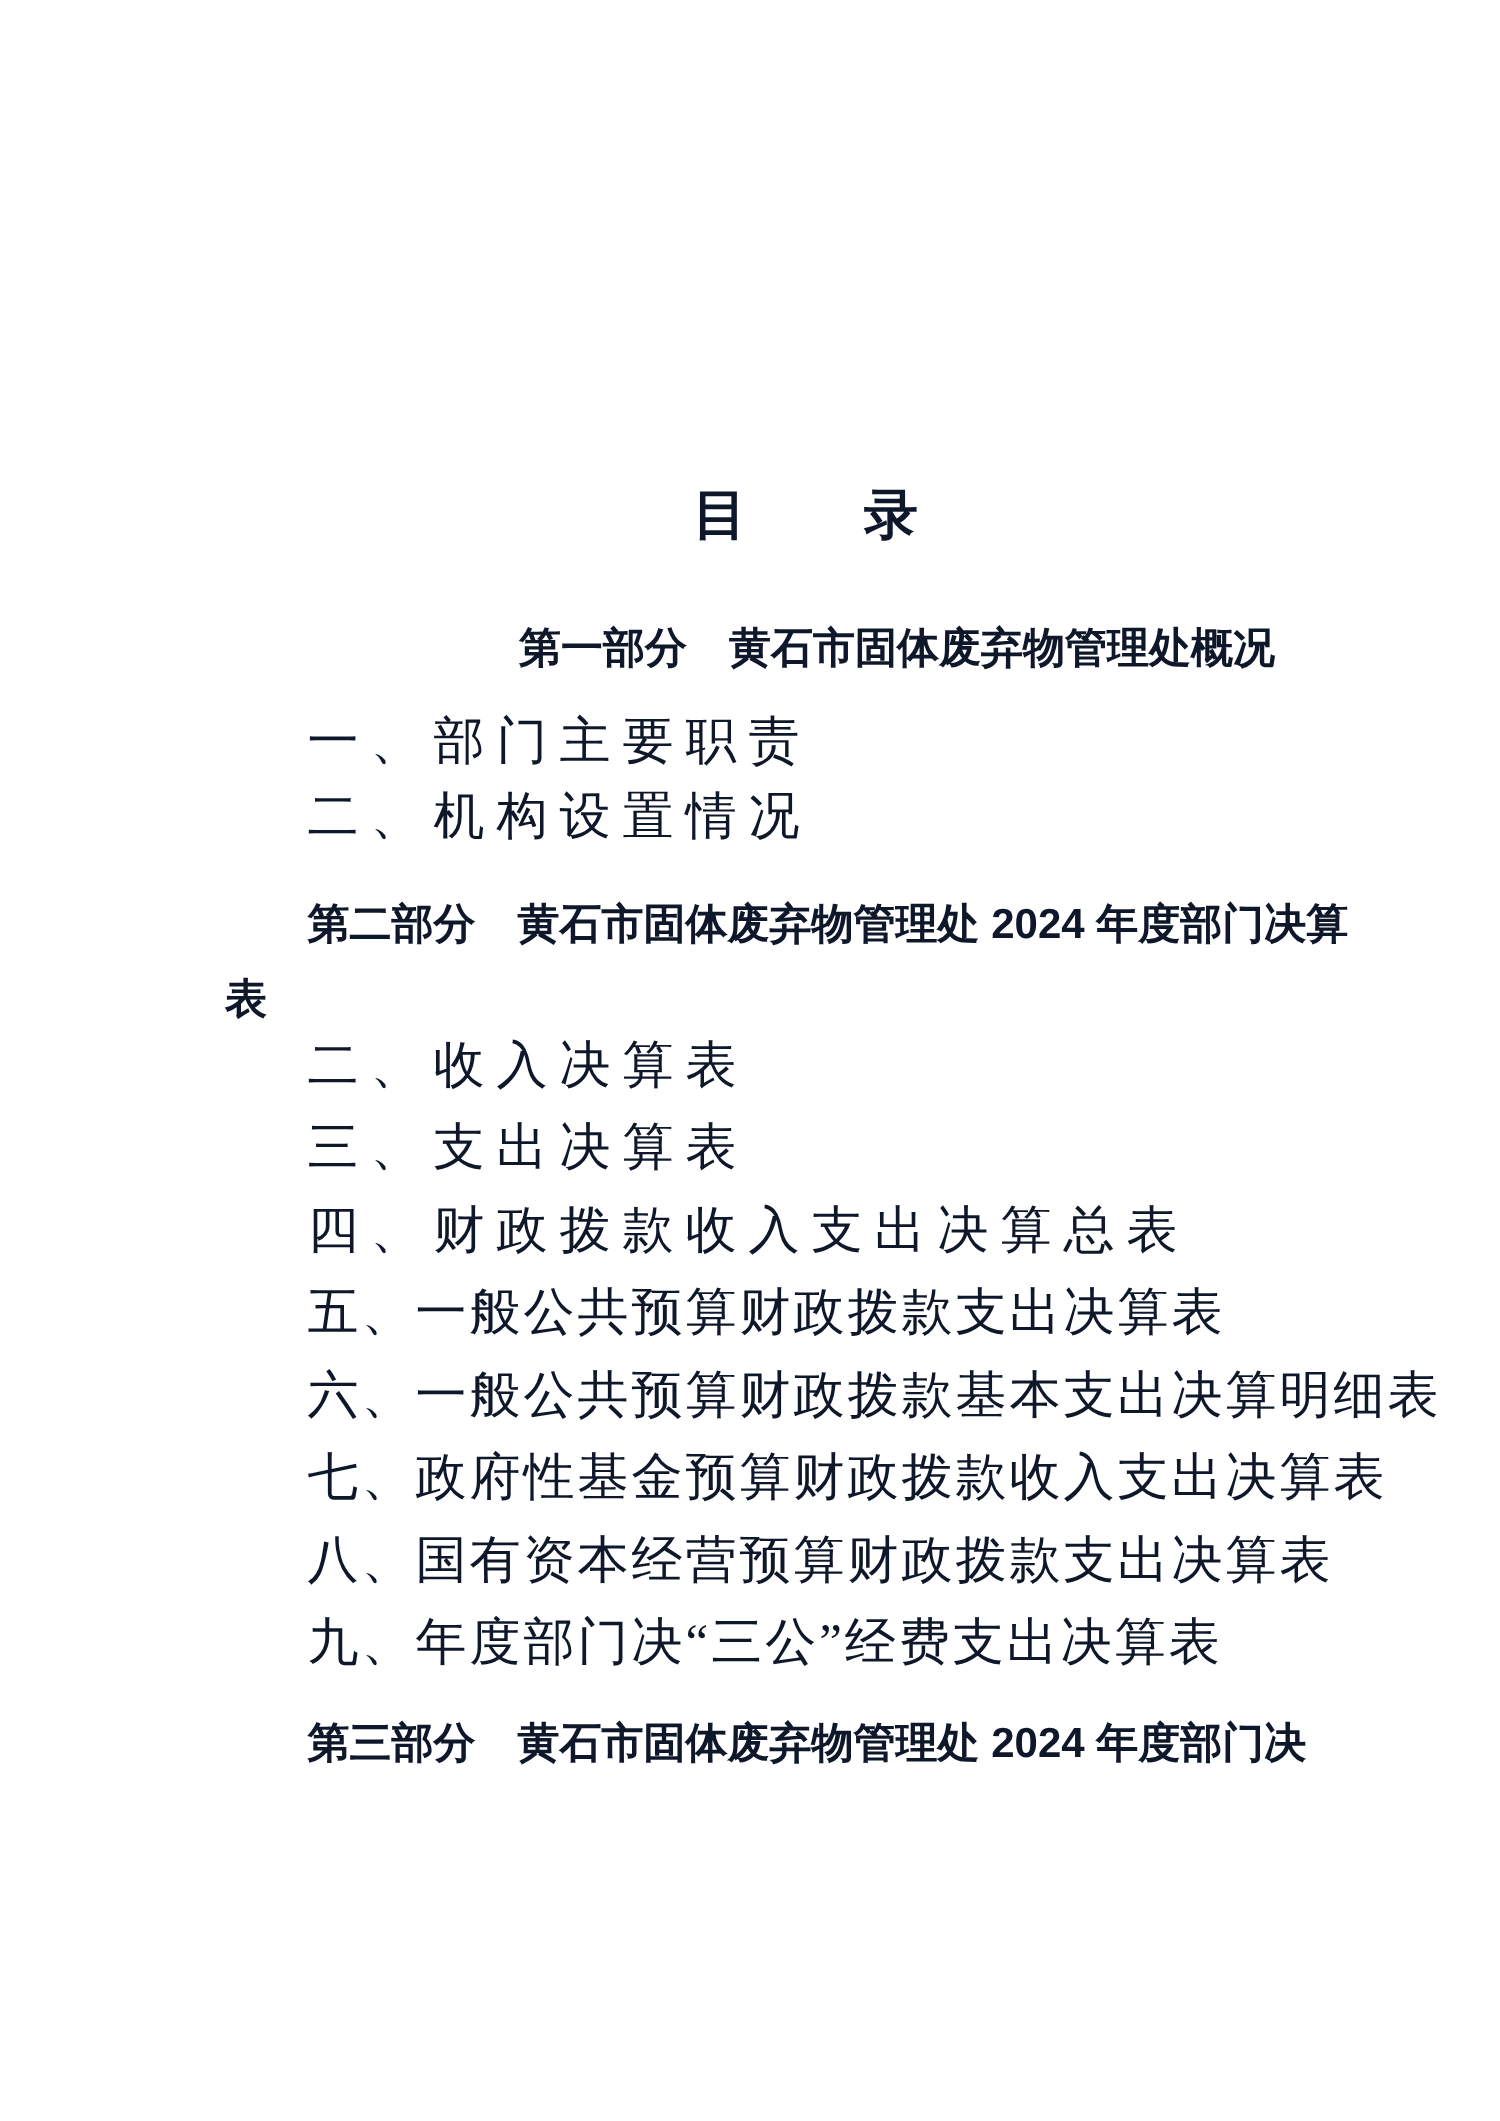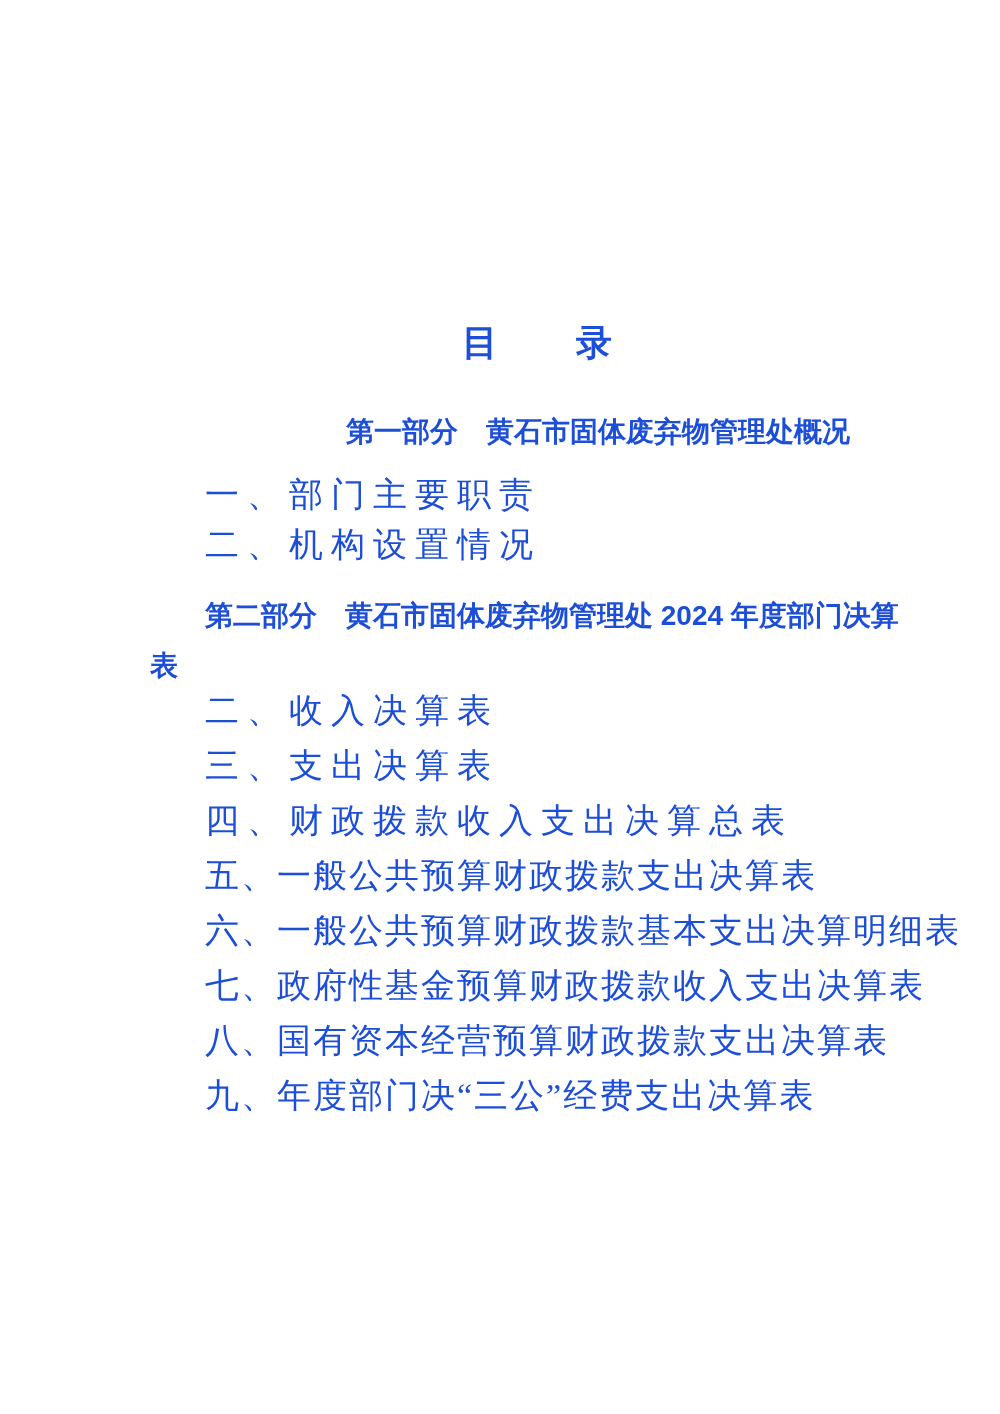--- a/index.html
+++ b/index.html
@@ -5,21 +5,21 @@
   html, body {
     margin: 0;
     padding: 0;
     background: #ffffff;
   }
   .page {
     position: relative;
     width: 1000px;
     height: 1414px;
     background: #ffffff;
-    color: #1d4ed8;
+    color: #0f172a;
     overflow: hidden;
     box-sizing: border-box;
     padding-top: 323px;
   }
   .content {
     margin: 0 150px;
     width: 700px;
   }
   
   .doc-title {
@@ -82,15 +82,18 @@
       <p class="item s2 sp">二、收入决算表</p>
       <p class="item s2 sp">三、支出决算表</p>
       <p class="item s2 sp">四、财政拨款收入支出决算总表</p>
       <p class="item s2">五、一般公共预算财政拨款支出决算表</p>
       <p class="item s2">六、一般公共预算财政拨款基本支出决算明细表</p>
       <p class="item s2">七、政府性基金预算财政拨款收入支出决算表</p>
       <p class="item s2">八、国有资本经营预算财政拨款支出决算表</p>
       <p class="item s2">九、年度部门决“三公”经费支出决算表</p>
     </section>
 
+    <section>
+      <h2 class="heading indent h-third">第三部分　黄石市固体废弃物管理处 2024 年度部门决</h2>
+    </section>
 
   </div>
 </div>
 
 </body></html>

